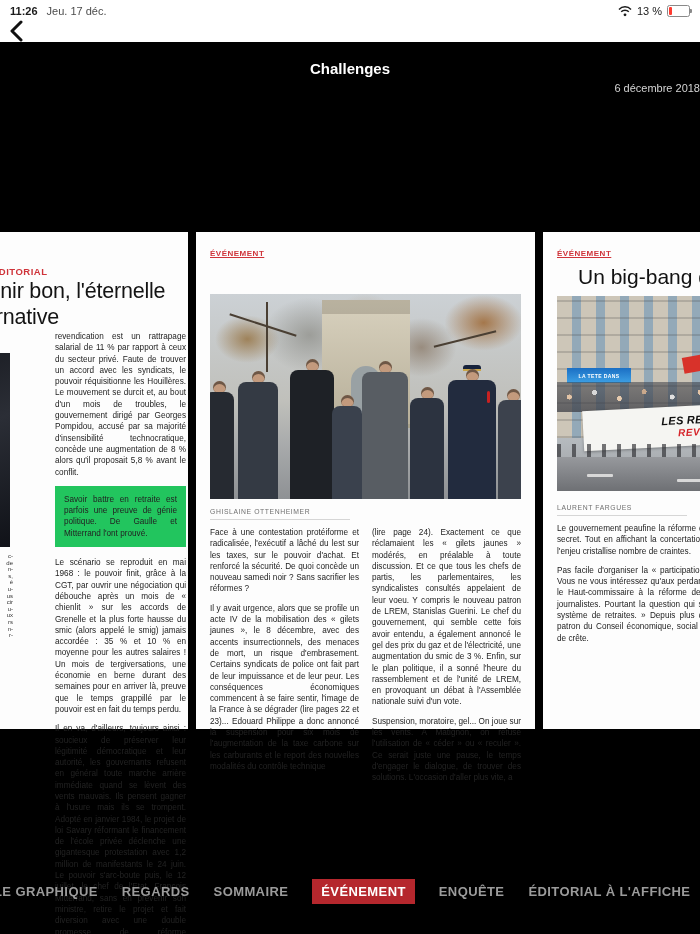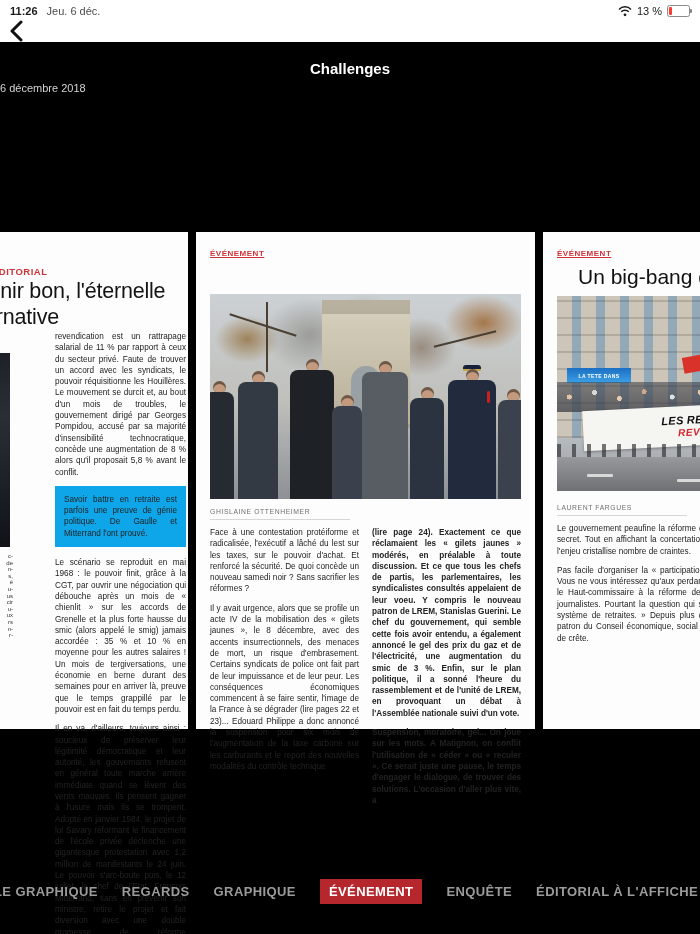--- a/index.html
+++ b/index.html
@@ -11,43 +11,43 @@
   .st-time{font-weight:bold;color:#1b1b1b;}
   .st-date{color:#4c4c4c;}
   .st-right{display:flex;gap:5px;align-items:center;font-size:11px;color:#1b1b1b;}
   .battery{width:21px;height:10px;border:1px solid #8a8a8a;border-radius:2.5px;position:relative;}
   .battery i{position:absolute;left:1px;top:1px;bottom:1px;width:3px;background:#ff3b30;border-radius:1px;}
   .battery u{position:absolute;right:-3px;top:2.5px;width:2px;height:4px;background:#8a8a8a;border-radius:0 1px 1px 0;}
   .backbtn{position:absolute;left:8px;top:20px;width:22px;height:22px;cursor:pointer;}
   
   .reader{position:absolute;top:42px;left:0;width:700px;height:892px;background:#000;}
   .mag-title{position:absolute;top:18px;left:0;width:700px;text-align:center;color:#fff;font-size:15px;font-weight:bold;}
-  .mag-date{position:absolute;top:40px;left:0;width:700px;text-align:left;color:#d4d4d4;font-size:11px;}
+  .mag-date{position:absolute;top:40px;left:0;width:700px;text-align:right;color:#d4d4d4;font-size:11px;}
   
   .page{position:absolute;top:190px;height:497px;background:#fdfdfd;color:#1a1a1a;}
   .kicker{position:absolute;font-weight:bold;color:#cf3339;letter-spacing:.5px;}
   .body-col{position:absolute;font-size:8.2px;line-height:11.3px;text-align:justify;color:#222;}
   .body-col p{margin:0 0 8px 0;}
   .byline{position:absolute;font-size:6.8px;color:#6f6f6f;letter-spacing:.6px;border-bottom:1px solid #d6d6d6;padding-bottom:4px;}
   
   #pageL{left:0;width:188px;}
   #pl-kicker{left:-8px;top:34px;font-size:9.5px;}
   #pl-h1{position:absolute;left:-22px;top:47px;font-size:21.5px;color:#141414;letter-spacing:-.2px;}
   #pl-h2{position:absolute;left:-38px;top:73px;font-size:21.5px;color:#141414;letter-spacing:-.2px;}
   #pl-photo{position:absolute;left:-122px;top:121px;width:132px;height:194px;background:linear-gradient(160deg,#15171d 0%,#2b2e36 45%,#101218 100%);}
   #pl-frag{position:absolute;left:0;top:321px;width:13px;font-size:6px;line-height:6.6px;color:#333;white-space:pre-line;text-align:right;}
   #pl-col{left:55px;top:99px;width:131px;}
-  .quotebox{background:#0ea5e9;padding:8px 9px;margin:4px 0 10px 0;text-align:justify;}
+  .quotebox{background:#22c55e;padding:8px 9px;margin:4px 0 10px 0;text-align:justify;}
   
   #pageC{left:196px;width:339px;}
   #pc-kicker{left:14px;top:17px;font-size:8px;text-decoration:underline;}
   #pc-head{position:absolute;left:0;top:31px;width:339px;text-align:center;font-size:23px;font-weight:500;color:#111;letter-spacing:.2px;}
   #pc-byline{left:14px;top:276px;width:140px;}
   #pc-col1{left:14px;top:295px;width:149px;}
-  #pc-col2{left:176px;top:295px;width:149px;font-weight:bold;}
+  #pc-col2{left:176px;top:295px;width:149px;}
   
   #pc-photo{position:absolute;left:14px;top:62px;width:311px;height:205px;overflow:hidden;
     background:
       radial-gradient(46px 34px at 12% 22%, rgba(148,112,62,.8), transparent 70%),
       radial-gradient(56px 40px at 88% 14%, rgba(158,104,52,.85), transparent 70%),
       radial-gradient(50px 42px at 68% 26%, rgba(122,100,78,.6), transparent 70%),
       radial-gradient(64px 52px at 32% 20%, rgba(138,138,132,.7), transparent 72%),
       radial-gradient(44px 36px at 50% 12%, rgba(170,150,120,.5), transparent 70%),
       linear-gradient(#ccd1d5 0%,#c0c0bb 52%,#a8aaab 74%,#8e9194 100%);}
   .branch{position:absolute;background:#4a3f33;}
@@ -99,21 +99,21 @@
 </style>
 </head>
 <body>
 
 <div id="screen">
 
   <div class="topbar">
     <div class="statusrow">
       <div class="st-left">
         <span class="st-time">11:26</span>
-        <span class="st-date">Jeu. 6 déc.</span>
+        <span class="st-date">Jeu. 17 déc.</span>
       </div>
       <div class="st-right">
         <svg width="14" height="11" viewBox="0 0 14 11">
           <path d="M1 3.4 A8.3 8.3 0 0 1 13 3.4" fill="none" stroke="#1b1b1b" stroke-width="1.5"></path>
           <path d="M3.2 5.8 A5.3 5.3 0 0 1 10.8 5.8" fill="none" stroke="#1b1b1b" stroke-width="1.5"></path>
           <circle cx="7" cy="8.8" r="1.4" fill="#1b1b1b"></circle>
         </svg>
         <span>13 %</span>
         <span class="battery">
             <i></i>
@@ -204,21 +204,21 @@
           </div>
       </div>
 
       <div class="byline" id="pc-byline">GHISLAINE OTTENHEIMER</div>
       <div class="body-col" id="pc-col1">
         <p>Face à une contestation protéiforme et radicalisée, l'exécutif a lâché du lest sur les taxes, sur le pouvoir d'achat. Et renforcé la sécurité. De quoi concède un nouveau samedi noir ? Sans sacrifier les réformes ?</p>
         <p>Il y avait urgence, alors que se profile un acte IV de la mobilisation des « gilets jaunes », le 8 décembre, avec des accents insurrectionnels, des menaces de mort, un risque d'embrasement. Certains syndicats de police ont fait part de leur impuissance et de leur peur. Les conséquences économiques commencent à se faire sentir, l'image de la France à se dégrader (lire pages 22 et 23)... Edouard Philippe a donc annoncé la suspension pour six mois de l'augmentation de la taxe carbone sur les carburants et le report des nouvelles modalités du contrôle technique</p>
       </div>
       <div class="body-col" id="pc-col2">
         <p>(lire page 24). Exactement ce que réclamaient les « gilets jaunes » modérés, en préalable à toute discussion. Et ce que tous les chefs de partis, les parlementaires, les syndicalistes consultés appelaient de leur voeu. Y compris le nouveau patron de LREM, Stanislas Guerini. Le chef du gouvernement, qui semble cette fois avoir entendu, a également annoncé le gel des prix du gaz et de l'électricité, une augmentation du smic de 3 %. Enfin, sur le plan politique, il a sonné l'heure du rassemblement et de l'unité de LREM, en provoquant un débat à l'Assemblée nationale suivi d'un vote.</p>
-        <p>Suspension, moratoire, gel... On joue sur les mots. A Matignon, on conflit l'utilisation de « céder » ou « reculer ». Ce serait juste une pause, le temps d'engager le dialogue, de trouver des solutions. L'occasion d'aller plus vite, a</p>
+        <p>Suspension, moratoire, gel... On joue sur les vents. A Matignon, on refuse l'utilisation de « céder » ou « reculer ». Ce serait juste une pause, le temps d'engager le dialogue, de trouver des solutions. L'occasion d'aller plus vite, a</p>
       </div>
     </div>
 
     <div class="page" id="pageR">
       <div class="kicker" id="pr-kicker">ÉVÉNEMENT</div>
       <div id="pr-head">Un big-bang de</div>
 
       <div id="pr-photo">
         <div id="bldgL"></div>
 
@@ -241,20 +241,20 @@
       <div class="body-col" id="pr-col">
         <p>Le gouvernement peaufine la réforme des 42 régimes actuels dans le plus grand secret. Tout en affichant la concertation avec les syndicats et les citoyens. Mais l'enjeu cristallise nombre de craintes.</p>
         <p>Pas facile d'organiser la « participation citoyenne » à une réforme explosive. « Vous ne vous intéressez qu'aux perdants et aux gagnants, déplore régulièrement le Haut-commissaire à la réforme des retraites Jean-Paul Delevoye face aux journalistes. Pourtant la question qui se pose, c'est celle de l'équité globale du système de retraites. » Depuis plus d'un an, le chiraquien de 71 ans, ancien patron du Conseil économique, social et environnemental, marche sur une ligne de crête.</p>
       </div>
     </div>
   </div>
 
   <div class="bottom-nav">
     <span class="nav-item">LE GRAPHIQUE</span>
     <span class="nav-item">REGARDS</span>
-    <span class="nav-item">GRAPHIQUE</span>
+    <span class="nav-item">SOMMAIRE</span>
     <span class="nav-item active">ÉVÉNEMENT</span>
     <span class="nav-item">ENQUÊTE</span>
     <span class="nav-item">ÉDITORIAL À L'AFFICHE</span>
 
   </div>
 
 </div>
 
 </body></html>

